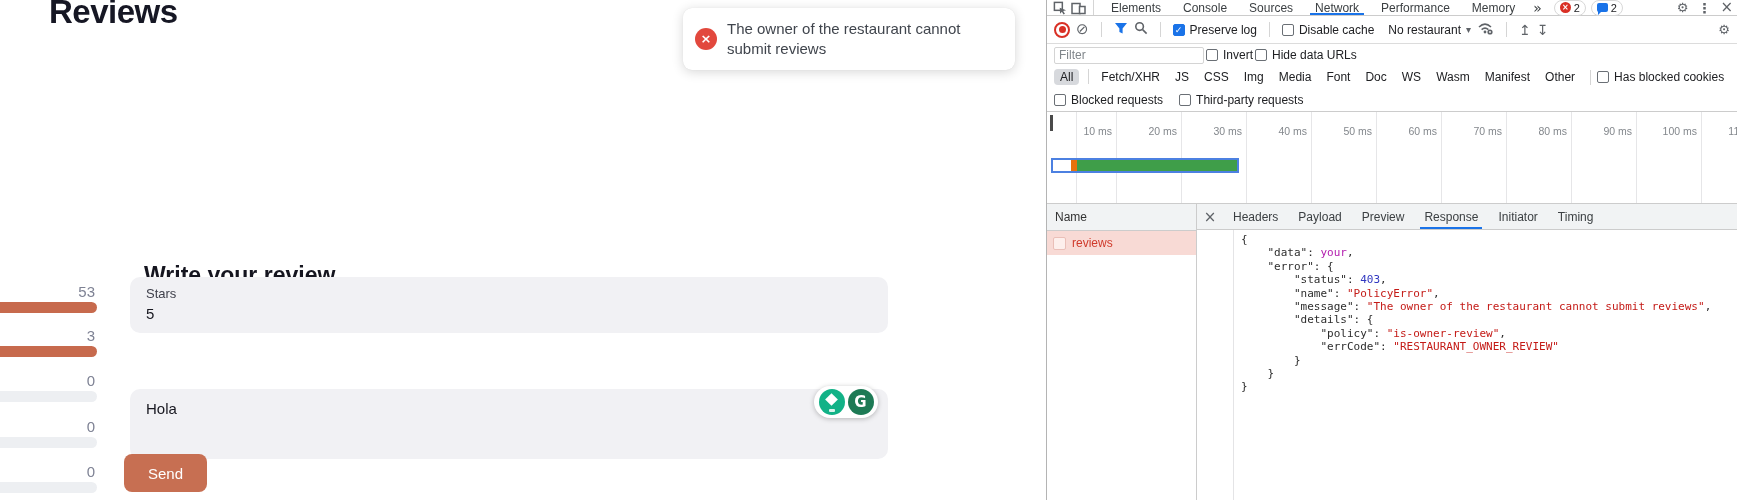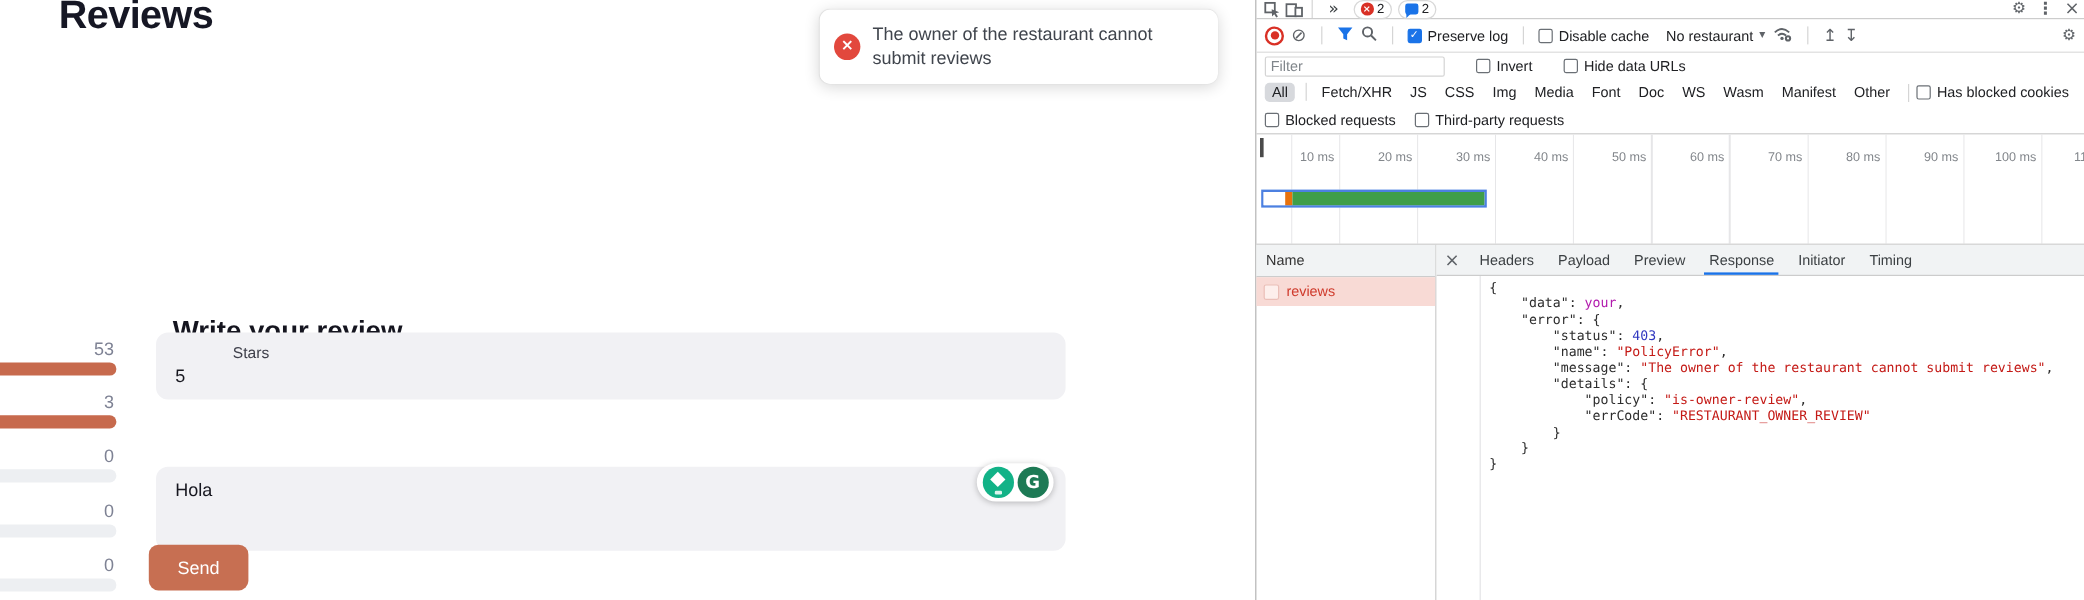--- a/index.html
+++ b/index.html
@@ -12,21 +12,21 @@
   .toast{position:absolute;left:683px;top:8px;width:332px;height:62px;background:#fff;
          border-radius:9px;box-shadow:0 2px 12px rgba(0,0,0,.16),0 0 1px rgba(0,0,0,.1);
          display:flex;align-items:center;}
   .toast-icon{position:absolute;left:12px;top:20px;width:22px;height:22px;border-radius:50%;
               background:#e2483d;color:#fff;font-size:13px;font-weight:700;text-align:center;
               line-height:21px;font-family:"DejaVu Sans",sans-serif;}
   .toast-text{position:absolute;left:44px;top:11px;width:270px;font-size:15px;line-height:19.5px;color:#40454d;}
   .form-heading{position:absolute;left:128px;top:246px;margin:16px;font-size:23px;font-weight:700;color:#15151f;}
   .field{position:absolute;left:130px;width:758px;background:#f1f1f4;border-radius:10px;box-sizing:border-box;}
   .stars-field{top:277px;height:56px;padding:9px 16px;}
-  .flabel{font-size:13px;color:#3f404b;margin-left:48px;}
+  .flabel{font-size:13px;color:#3f404b;}
   .fvalue{font-size:15px;color:#17171f;margin-top:4px;}
   .review-field{top:357px;height:70px;padding:11px 16px;margin-top:32px;}
   .review-field .fvalue{margin-top:0;}
   .gram{position:absolute;left:814px;top:386px;width:64px;height:32px;border-radius:16px;background:#fff;
         box-shadow:0 1px 5px rgba(0,0,0,.25);display:flex;align-items:center;justify-content:center;gap:3px;}
   .gbulb{width:26px;height:26px;border-radius:50%;background:#12b287;position:relative;display:inline-block;}
   .gbulb .diamond{position:absolute;left:8.5px;top:6px;width:9px;height:9px;background:#fff;transform:rotate(45deg);}
   .gbulb::after{content:"";position:absolute;left:10px;bottom:3px;width:6px;height:3px;background:rgba(255,255,255,.85);border-radius:1px;}
   .glogo{width:26px;height:26px;border-radius:50%;background:#1d7a55;color:#fff;font-size:15px;font-weight:700;
          text-align:center;line-height:26px;font-family:"DejaVu Sans",sans-serif;display:inline-block;}
@@ -62,21 +62,21 @@
   .rec{width:12px;height:12px;border:2px solid #d93025;border-radius:50%;position:relative;flex:none;cursor:pointer;}
   .rec::after{content:"";position:absolute;left:2.5px;top:2.5px;width:7px;height:7px;border-radius:50%;background:#d93025;}
   .cb{display:inline-flex;align-items:center;gap:5px;font-size:12px;color:#202124;cursor:pointer;flex:none;}
   .box{width:12px;height:12px;border:1.4px solid #6a6f75;border-radius:2px;box-sizing:border-box;background:#fff;
        display:inline-flex;align-items:center;justify-content:center;font-size:9px;color:#fff;flex:none;
        font-family:"DejaVu Sans",sans-serif;}
   .box.checked{background:#1a73e8;border-color:#1a73e8;}
   .throttle{display:inline-flex;align-items:center;gap:5px;color:#202124;cursor:pointer;margin-left:8px;}
   .caret{font-family:"DejaVu Sans",sans-serif;color:#5f6368;font-size:10px;}
   
-  .dt-filterrow{height:22px;display:flex;align-items:center;padding:0 7px;gap:26px;}
+  .dt-filterrow{height:22px;display:flex;align-items:center;padding:0 7px;gap:2px;}
   .filter-input{width:150px;height:17px;border:1px solid #d4d4d4;border-radius:2px;font-size:12px;
                 padding:0 4px;font-family:inherit;color:#202124;box-sizing:border-box;}
   .filter-input::placeholder{color:#80868b;}
   
   .dt-pills{height:22px;display:flex;align-items:center;padding:0 7px;}
   .pill{padding:1px 6px;border-radius:4px;color:#202124;margin-right:3px;cursor:pointer;white-space:nowrap;}
   .pill.active{background:#d7d9dd;}
   
   .dt-cbrow{height:23px;display:flex;align-items:center;padding:0 7px;gap:16px;border-bottom:1px solid #ccc;}
   
@@ -163,20 +163,28 @@
             <path d="M7.2 7.2 L14 9.8 L10.9 10.7 L12.8 13.6 L11.3 14.5 L9.5 11.6 L7.6 13.6 Z" fill="#5f6368"></path>
           </svg>
       </span>
       <span class="ticon">
         <svg width="15" height="14" viewBox="0 0 15 14">
             <rect x="1" y="2.5" width="8" height="10" fill="none" stroke="#5f6368" stroke-width="1.5"></rect>
             <rect x="8.5" y="5.5" width="5.5" height="7" fill="#fff" stroke="#5f6368" stroke-width="1.5"></rect>
           </svg>
       </span>
       <span class="vdiv"></span>
+      <div class="dt-tabs" id="dtTabs">
+          <span class="dt-tab">Elements</span>
+          <span class="dt-tab">Console</span>
+          <span class="dt-tab">Sources</span>
+          <span class="dt-tab active">Network</span>
+          <span class="dt-tab">Performance</span>
+          <span class="dt-tab">Memory</span>
+        </div>
       <span class="dt-tab more gicon">»</span>
       <span class="chip">
         <i class="errdot">×</i>
         <b style="font-weight:400">2</b>
       </span>
       <span class="chip">
         <i class="bubble"></i>
         <b style="font-weight:400">2</b>
       </span>
       <span class="right">

